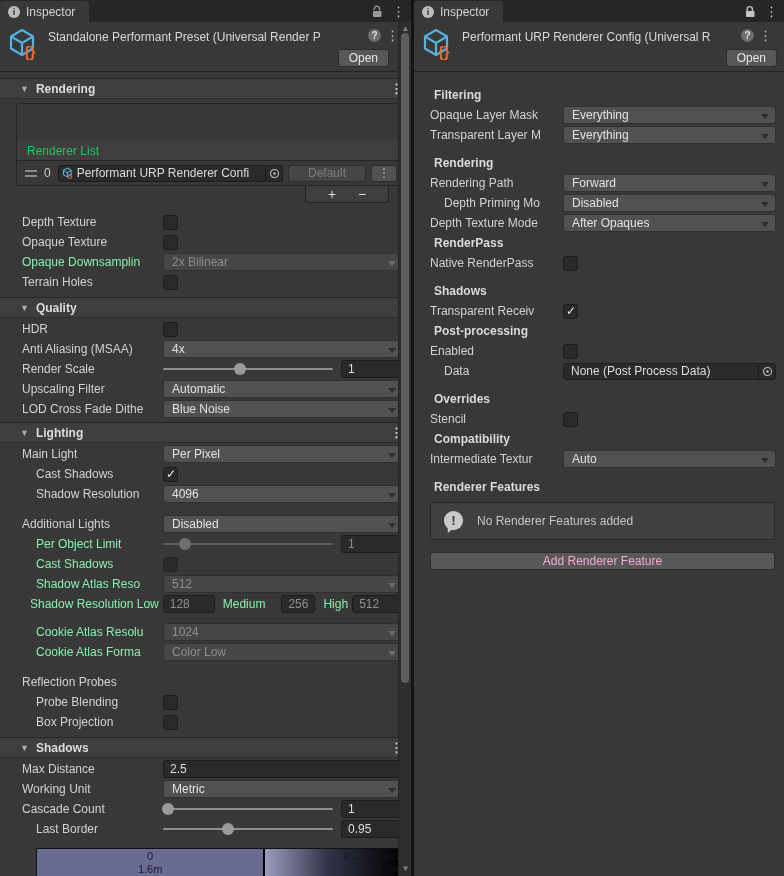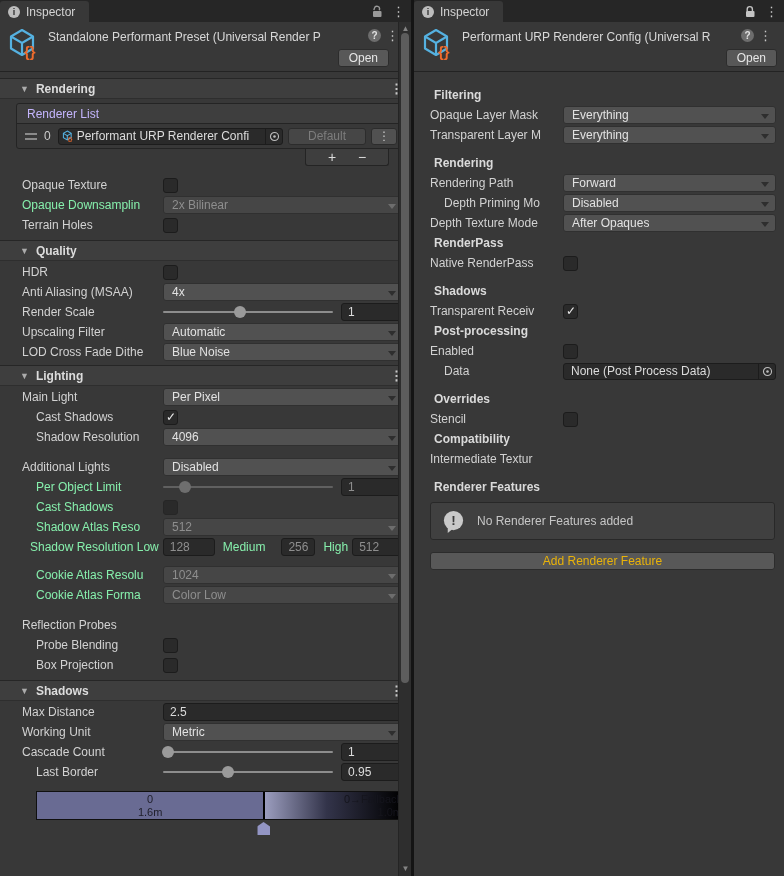--- a/index.html
+++ b/index.html
@@ -62,36 +62,36 @@
   .sliderwrap{flex:1;display:flex;align-items:center;gap:8px;min-width:0;}
   .track{flex:1;position:relative;height:18px;}
   .track::before{content:"";position:absolute;left:0;right:0;top:8px;height:2px;background:#8d8d8d;border-radius:1px;}
   .knob{position:absolute;top:3px;width:12px;height:12px;border-radius:50%;background:#9a9a9a;transform:translateX(-50%);}
   .row.dis .track::before{background:#606060;}
   .row.dis .knob{background:#6e6e6e;}
   .row.dis .tf{color:#8e8e8e;}
 
   
   .rlist{margin:4px 8px 0 16px;border:1px solid #242424;border-radius:3px;background:#383838;}
-  .rlist-head{height:20px;background:#3e3e3e;border-bottom:1px solid #242424;display:flex;align-items:center;padding-left:10px;border-radius:3px 3px 0 0;color:#c4b5fd;}
+  .rlist-head{height:20px;background:#3e3e3e;border-bottom:1px solid #242424;display:flex;align-items:center;padding-left:10px;border-radius:3px 3px 0 0;color:#22c55e;margin-top:37px;}
   .rlist-row{display:flex;align-items:center;height:24px;padding:0 5px;}
   .draghandle{width:12px;height:7px;border-top:2px solid #8a8a8a;border-bottom:2px solid #8a8a8a;margin:0 3px;}
   .idx{color:#cccccc;margin:0 7px 0 4px;}
   .objfield{flex:1;display:flex;align-items:center;background:#2a2a2a;border:1px solid #1c1c1c;border-radius:3px;height:17px;padding-left:3px;min-width:0;gap:3px;}
   .objfield .nm{flex:1;overflow:hidden;white-space:nowrap;color:#dcdcdc;}
   .objpick{width:17px;height:15px;border-left:1px solid #1c1c1c;display:flex;align-items:center;justify-content:center;flex:0 0 17px;}
   .defbtn{width:78px;height:17px;background:#464646;border:1px solid #2c2c2c;border-radius:3px;color:#7d7d7d;display:flex;align-items:center;justify-content:center;margin:8px 5px;flex:0 0 78px;}
   .rkebab{width:26px;height:17px;background:#515151;border:1px solid #2c2c2c;border-radius:3px;color:#c8c8c8;display:flex;align-items:center;justify-content:center;flex:0 0 26px;}
   .rlist-foot{display:flex;justify-content:flex-end;margin-right:22px;}
   .footbox{width:84px;height:17px;background:#3e3e3e;border:1px solid #242424;border-top:none;border-radius:0 0 3px 3px;display:flex;align-items:center;justify-content:space-evenly;}
   .footbox span{color:#dddddd;font-size:14px;line-height:1;}
 
   
   .infobox{margin:6px 9px 0 16px;background:#404040;border:1px solid #282828;border-radius:3px;height:38px;display:flex;align-items:center;padding:0 10px;gap:11px;color:#c6c6c6;}
-  .addbtn{margin:12px 9px 0 16px;height:18px;background:#585858;border:1px solid #2c2c2c;border-radius:3px;color:#eab308;display:flex;align-items:center;justify-content:center;}
+  .addbtn{margin:12px 9px 0 16px;height:18px;background:#585858;border:1px solid #2c2c2c;border-radius:3px;color:#f9a8d4;display:flex;align-items:center;justify-content:center;}
 
   
   .cbarwrap{position:relative;margin:10px 8px 0 36px;}
   .cbar{display:flex;height:29px;border:1px solid #101010;}
   .cseg0{width:62%;background:#696b93;display:flex;flex-direction:column;justify-content:center;text-align:center;color:#1e1e29;font-size:11px;line-height:13px;}
   .cseg1{flex:1;background:linear-gradient(to right,#9b9dbe,#33344a 45%,#000000);border-left:2px solid #000;display:flex;flex-direction:column;justify-content:center;text-align:right;color:#15151d;font-size:11px;line-height:13px;}
   .chandle{position:absolute;left:62%;top:31px;width:13px;height:13px;transform:translateX(-50%);background:#9395c4;clip-path:polygon(50% 0,100% 35%,100% 100%,0 100%,0 35%);}
 
   
   .sb{position:absolute;top:22px;right:0;bottom:0;width:13px;background:#2e2e2e;border-left:1px solid #242424;}
@@ -164,20 +164,26 @@
     </div>
     <div class="rlist-foot">
       <div class="footbox">
         <span>+</span>
         <span>−</span>
       </div>
     </div>
 
     <div class="gap8"></div>
     <div class="row">
+      <div class="lbl">Depth Texture</div>
+      <div class="ctrl">
+          <span class="cb"></span>
+        </div>
+    </div>
+    <div class="row">
       <div class="lbl">Opaque Texture</div>
       <div class="ctrl">
           <span class="cb"></span>
         </div>
     </div>
     <div class="row dis">
       <div class="lbl">Opaque Downsamplin</div>
       <div class="ctrl">
           <div class="dd">
             <span>2x Bilinear</span>
@@ -518,20 +524,25 @@
     <div class="row">
       <div class="lbl">Stencil</div>
       <div class="ctrl">
           <span class="cb"></span>
         </div>
     </div>
 
     <div class="hdr2 mt12">Compatibility</div>
     <div class="row">
       <div class="lbl">Intermediate Textur</div>
+      <div class="ctrl">
+          <div class="dd">
+            <span>Auto</span>
+          </div>
+        </div>
     </div>
 
     <div class="hdr2 mt10">Renderer Features</div>
     <div class="infobox">
       <svg width="25" height="25" viewBox="0 0 26 26">
         <circle cx="13" cy="12" r="10" fill="#c9c9c9"></circle>
         <polygon points="7,19 7,25 13,20" fill="#c9c9c9"></polygon>
         <text x="13" y="17" font-size="14" font-weight="bold" fill="#3a3a3a" text-anchor="middle">!</text>
       </svg>
       <span>No Renderer Features added</span>

